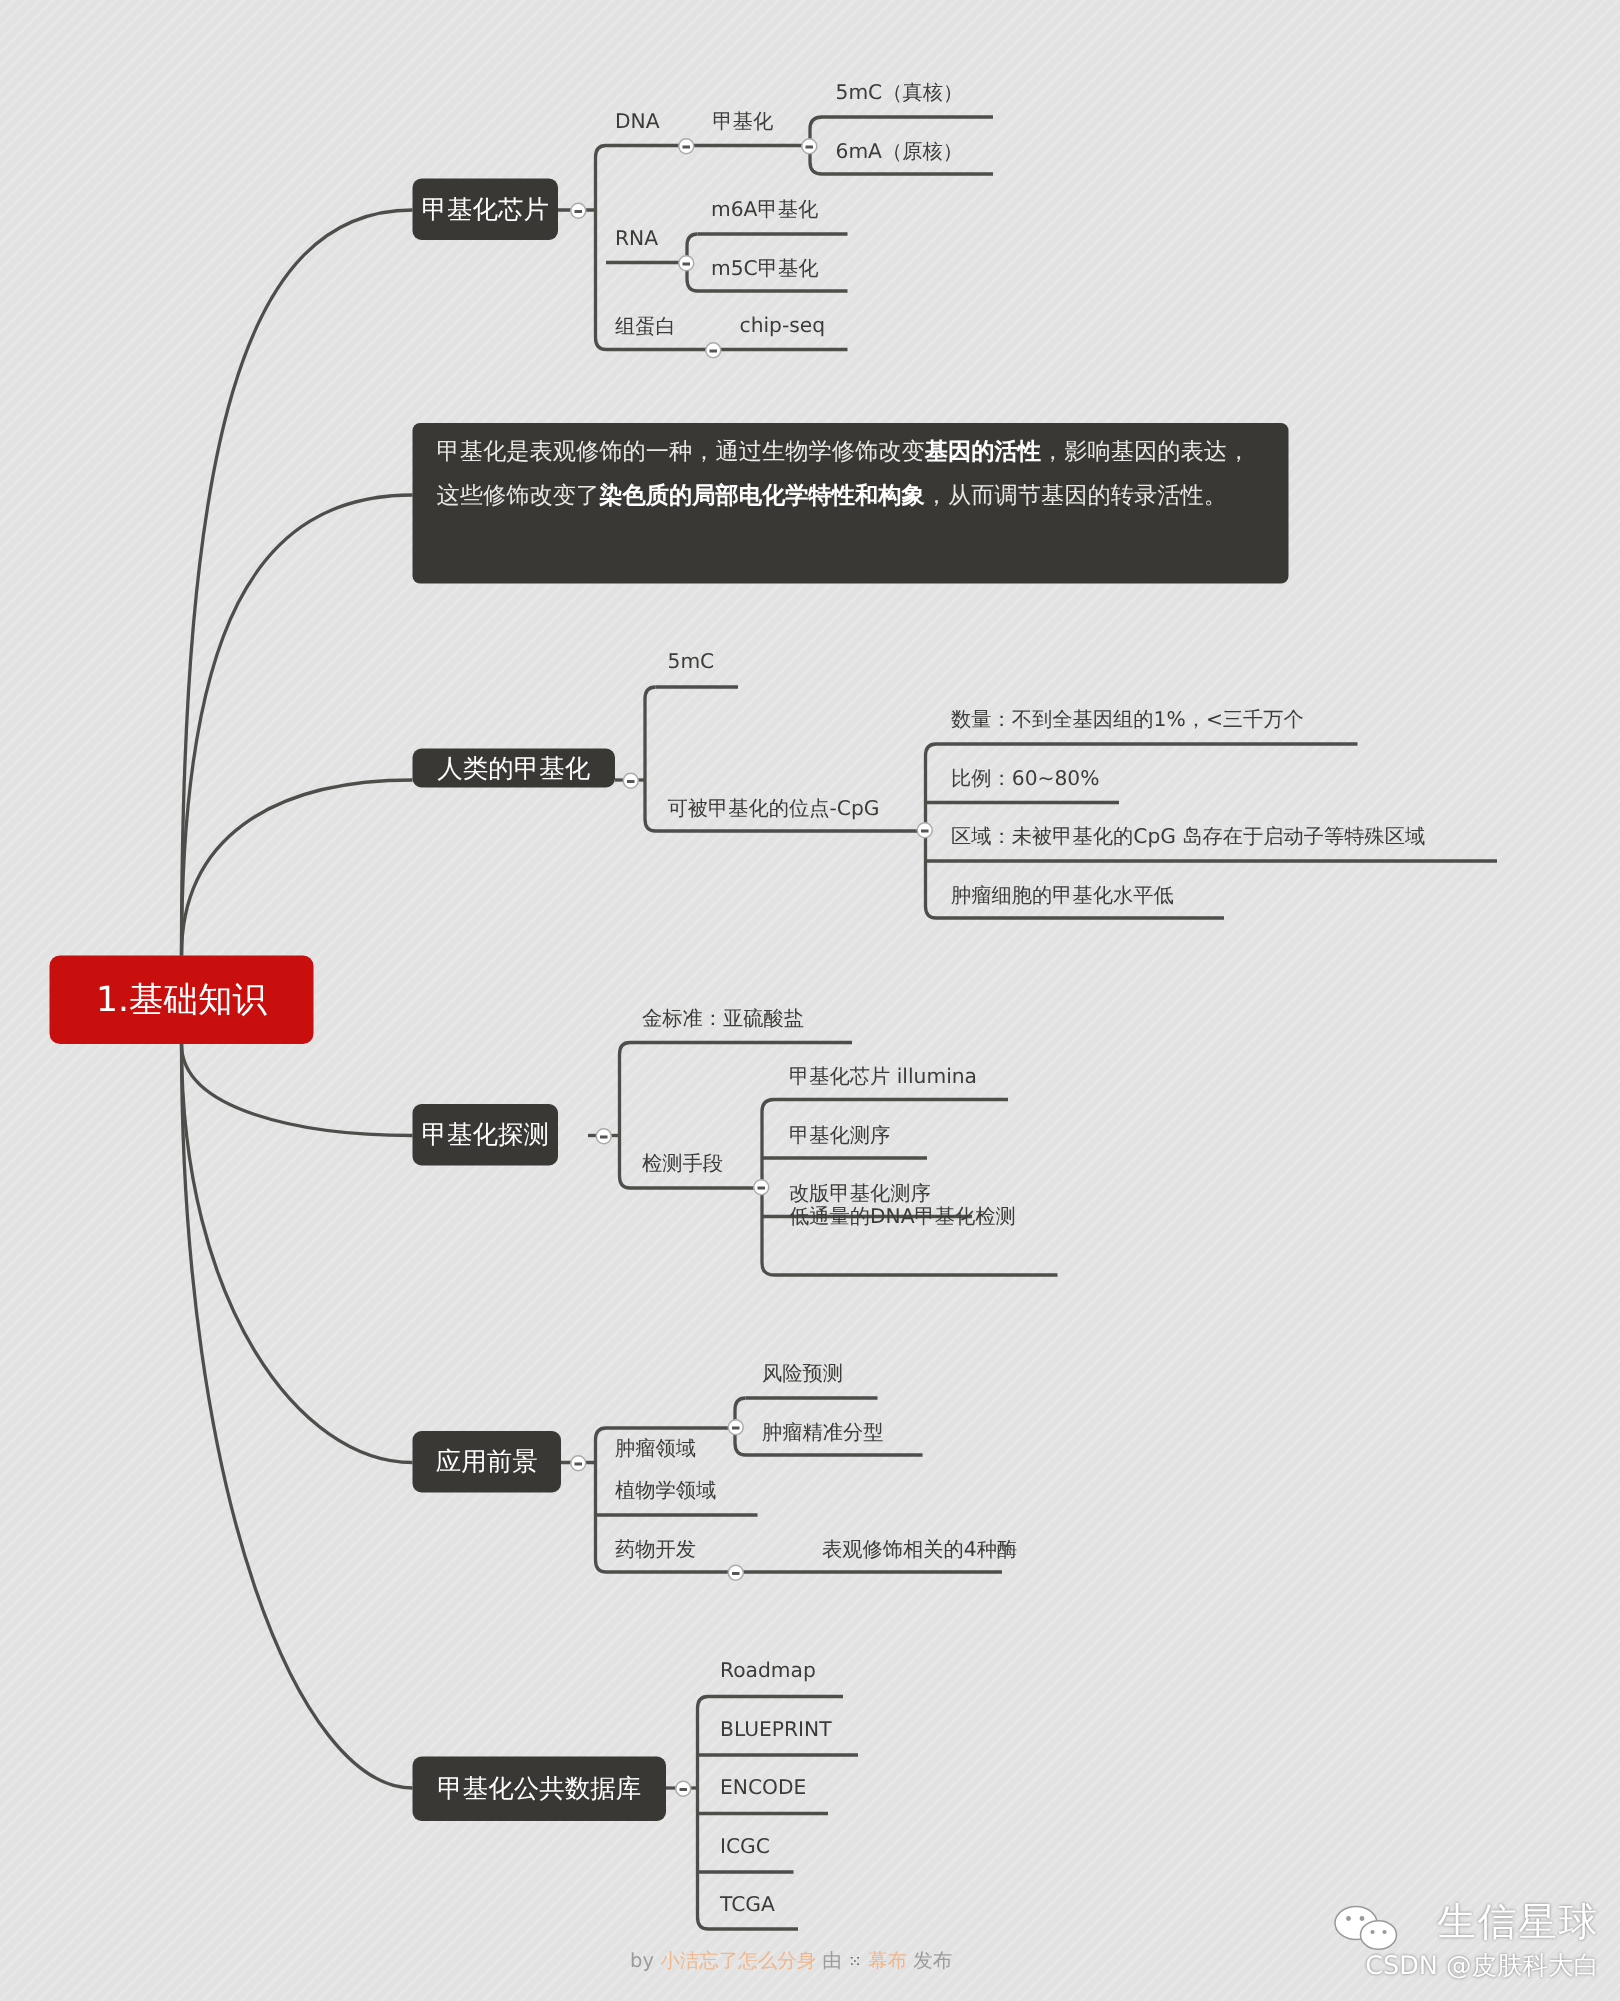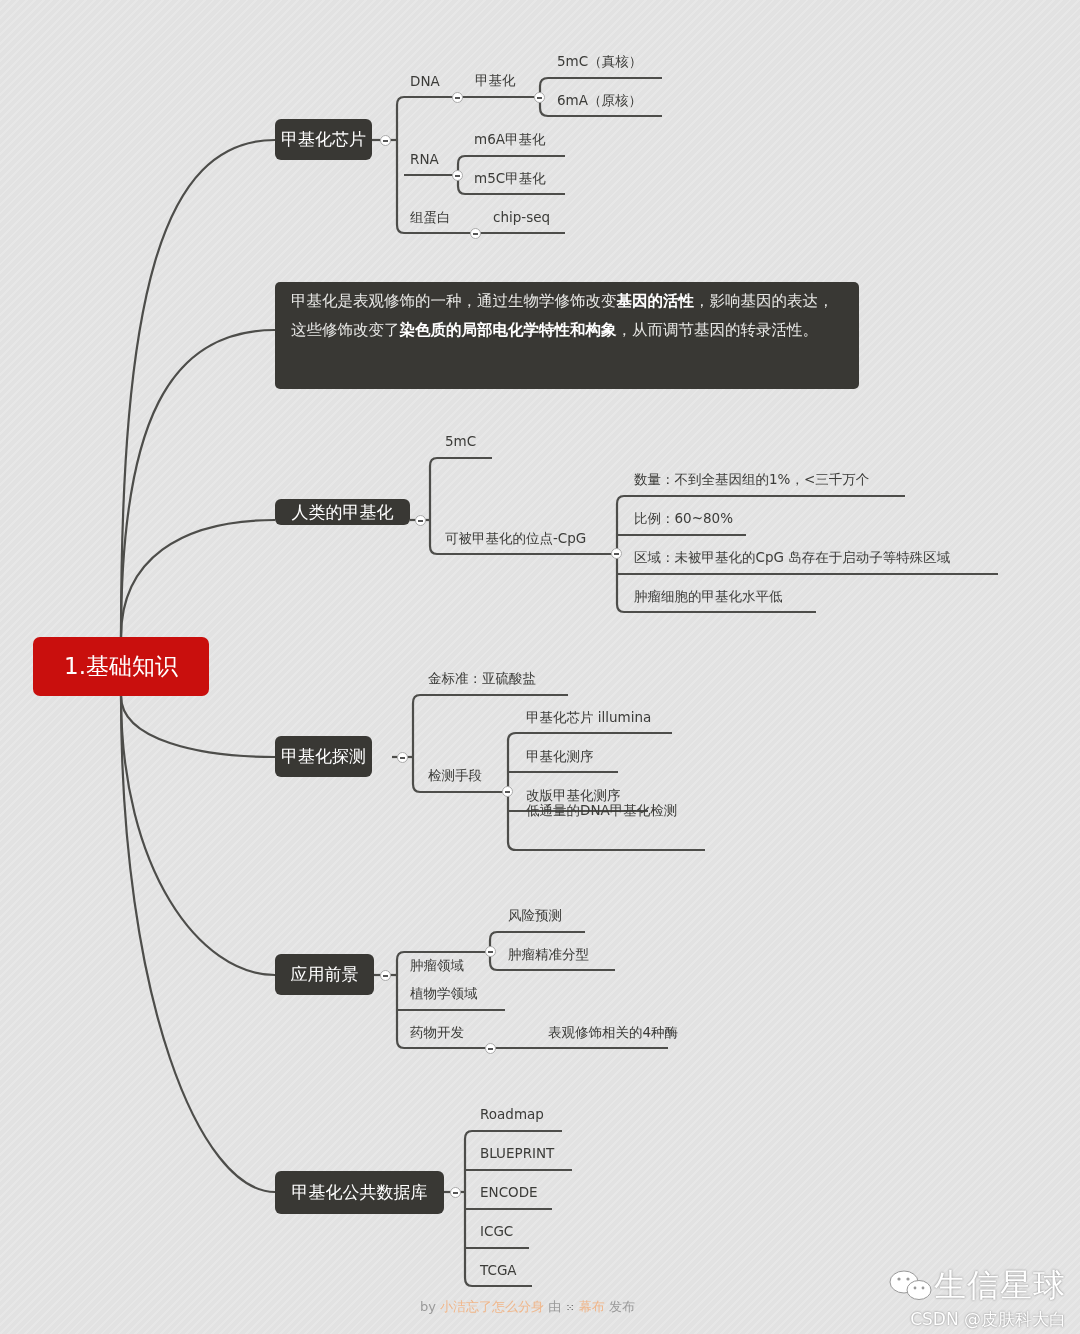--- a/index.html
+++ b/index.html
@@ -15,21 +15,21 @@
   .desc{position:absolute;left:275px;top:282px;width:552px;height:97px;background:#393834;color:#e8e8e6;
     border-radius:5px;padding:5px 16px;box-sizing:content-box;font-size:15.5px;line-height:29px;}
   .desc b{color:#fff;font-weight:bold;}
   .lbl{position:absolute;font-size:13.5px;color:#3b3b38;white-space:nowrap;}
   .toggle{position:absolute;width:11px;height:11px;border-radius:50%;background:#fff;border:1px solid #aaa;
     box-sizing:border-box;}
   .toggle::after{content:"";position:absolute;left:2px;right:2px;top:4px;height:1.5px;background:#555;}
   .footer{position:absolute;left:420px;top:1298px;font-size:13px;color:#9a9a9a;}
   .footer .hl{color:#f0b68a;margin-top:36px;}
   .wm{position:absolute;right:14px;top:1264px;text-align:right;color:#fff;text-shadow:0 0 2px #777;}
-  .wm .big{font-size:32px;letter-spacing:1px;}
+  .wm .big{font-size:26px;letter-spacing:1px;}
   .wm .small{font-size:17px;}
   .wechat{position:absolute;left:888px;top:1268px;width:46px;height:34px;}
 </style>
 </head>
 <body>
 
 <svg class="lines" width="1080" height="1334" fill="none" stroke="#4d4d4a" stroke-width="2.2">
 
   <path d="M121 637 C121 300 160 140 275 140"></path>
   <path d="M121 637 C121 420 170 330 275 330"></path>

